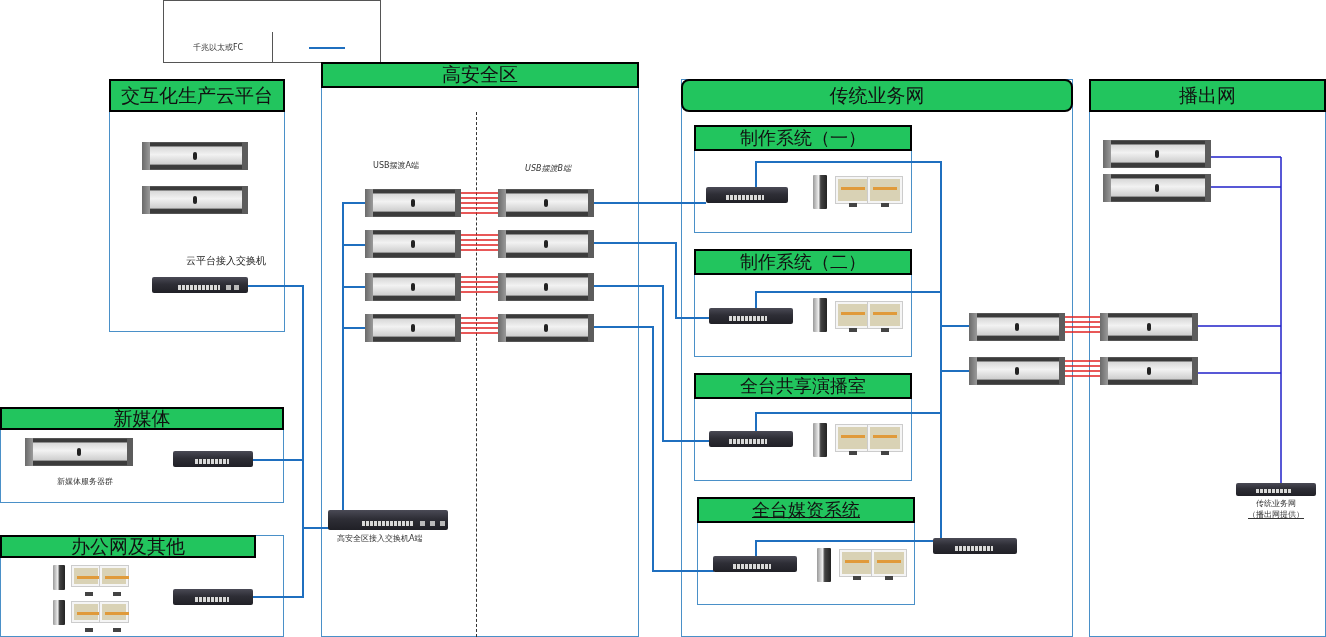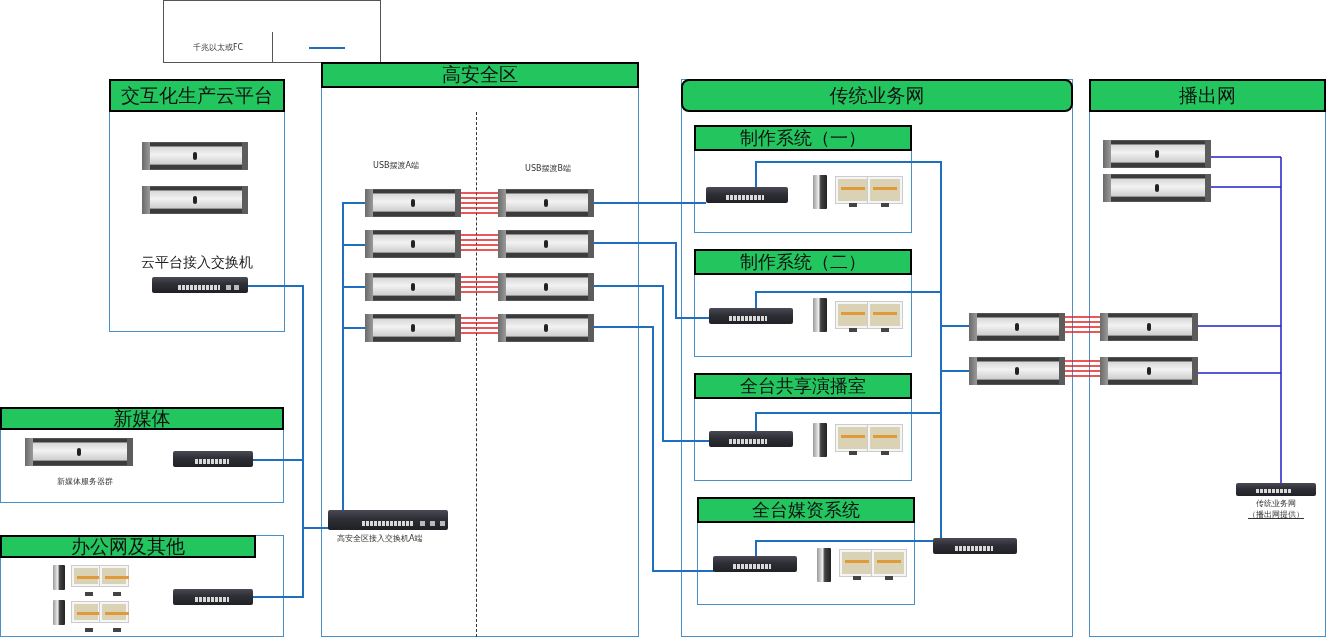--- a/index.html
+++ b/index.html
@@ -6,21 +6,21 @@
   body { width: 1326px; height: 637px; position: relative; overflow: hidden;
          font-family: "DejaVu Sans", "Liberation Sans", sans-serif; }
   .abs { position: absolute; }
   .zone { position: absolute; border: 1px solid #4a90c8; background: #ffffff; box-sizing: border-box; }
   .zone-head { position: absolute; background: #22c55e; border: 2px solid #000000; box-sizing: border-box;
                display: flex; align-items: center; justify-content: center; color: #111;
                font-family: "DejaVu Sans", sans-serif; }
   .zh-lg { font-size: 19px; }
   .zh-md { font-size: 18px; }
   .label { position: absolute; font-size: 8px; color: #333; white-space: nowrap; text-align: center; }
-  .label-md { font-size: 14px; color: #222; }
+  .label-md { font-size: 10px; color: #222; margin-left: 29px; }
   
   .legend { position: absolute; left: 163px; top: 0px; width: 218px; height: 63px; border: 1px solid #555; box-sizing: border-box; background:#fff; }
   .legend-row { position: absolute; left: 0; width: 100%; height: 31px; }
   .legend-row + .legend-row { border-top: 5px solid #0c4a6e; }
   .legend-name { position: absolute; left: 0; top: 0; width: 108px; height: 100%; border-right: 1px solid #555;
                  display:flex; align-items:center; justify-content:center; font-size: 8px; color:#333; }
   .legend-swatch { position: absolute; left: 145px; top: 15px; width: 36px; height: 2px; }
   
   .server { position: absolute; width: 106px; height: 28px; border-radius: 2px;
             background: linear-gradient(180deg, #3b3b3b 0%, #3b3b3b 14%, #d8d8d8 18%, #f2f2f2 45%, #cfcfcf 78%, #3b3b3b 84%, #3b3b3b 100%);
@@ -63,21 +63,21 @@
 <div class="zone" style="left:694px; top:125px; width:218px; height:108px;"></div>
 <div class="zone-head zh-md" style="left:694px; top:125px; width:218px; height:26px;">制作系统（一）</div>
 
 <div class="zone" style="left:694px; top:249px; width:218px; height:108px;"></div>
 <div class="zone-head zh-md" style="left:694px; top:249px; width:218px; height:26px;">制作系统（二）</div>
 
 <div class="zone" style="left:694px; top:373px; width:218px; height:108px;"></div>
 <div class="zone-head zh-md" style="left:694px; top:373px; width:218px; height:26px;">全台共享演播室</div>
 
 <div class="zone" style="left:697px; top:497px; width:218px; height:108px;"></div>
-<div class="zone-head zh-md" style="left:697px; top:497px; width:218px; height:26px;">全台媒资系统</div>
+<div class="zone-head zh-md" style="left:697px; top:497px; width:218px; height:26px;text-decoration:underline;">全台媒资系统</div>
 
 <div class="zone" style="left:1089px; top:79px; width:237px; height:558px;"></div>
 <div class="zone-head zh-lg" style="left:1089px; top:79px; width:237px; height:33px;">播出网</div>
 
 <div class="zone" style="left:0px; top:407px; width:284px; height:96px;"></div>
 <div class="zone-head zh-lg" style="left:0px; top:407px; width:284px; height:23px;">新媒体</div>
 
 <div class="zone" style="left:0px; top:535px; width:284px; height:102px;"></div>
 <div class="zone-head zh-lg" style="left:0px; top:535px; width:256px; height:23px;text-align:right;">办公网及其他</div>
 
@@ -148,21 +148,21 @@
     <span class="knob"></span>
   </div>
 <div class="label label-md" style="left:109px; top:254px; width:176px;">云平台接入交换机</div>
 <div class="switch" style="left:152px; top:277px;">
     <span class="ports"></span>
     <span class="sfp" style="left:74px"></span>
     <span class="sfp" style="left:82px"></span>
   </div>
 
 <div class="label" style="left:346px; top:160px; width:100px;">USB摆渡A端</div>
-<div class="label" style="left:498px; top:163px; width:100px;">USB摆渡B端</div>
+<div class="label" style="left:498px; top:163px; width:100px;font-style:italic;">USB摆渡B端</div>
 
 <div class="server" style="left:365px; top:189px; width:96px;">
     <span class="knob"></span>
   </div>
 <div class="server" style="left:365px; top:230px; width:96px;">
     <span class="knob"></span>
   </div>
 <div class="server" style="left:365px; top:273px; width:96px;">
     <span class="knob"></span>
   </div>

